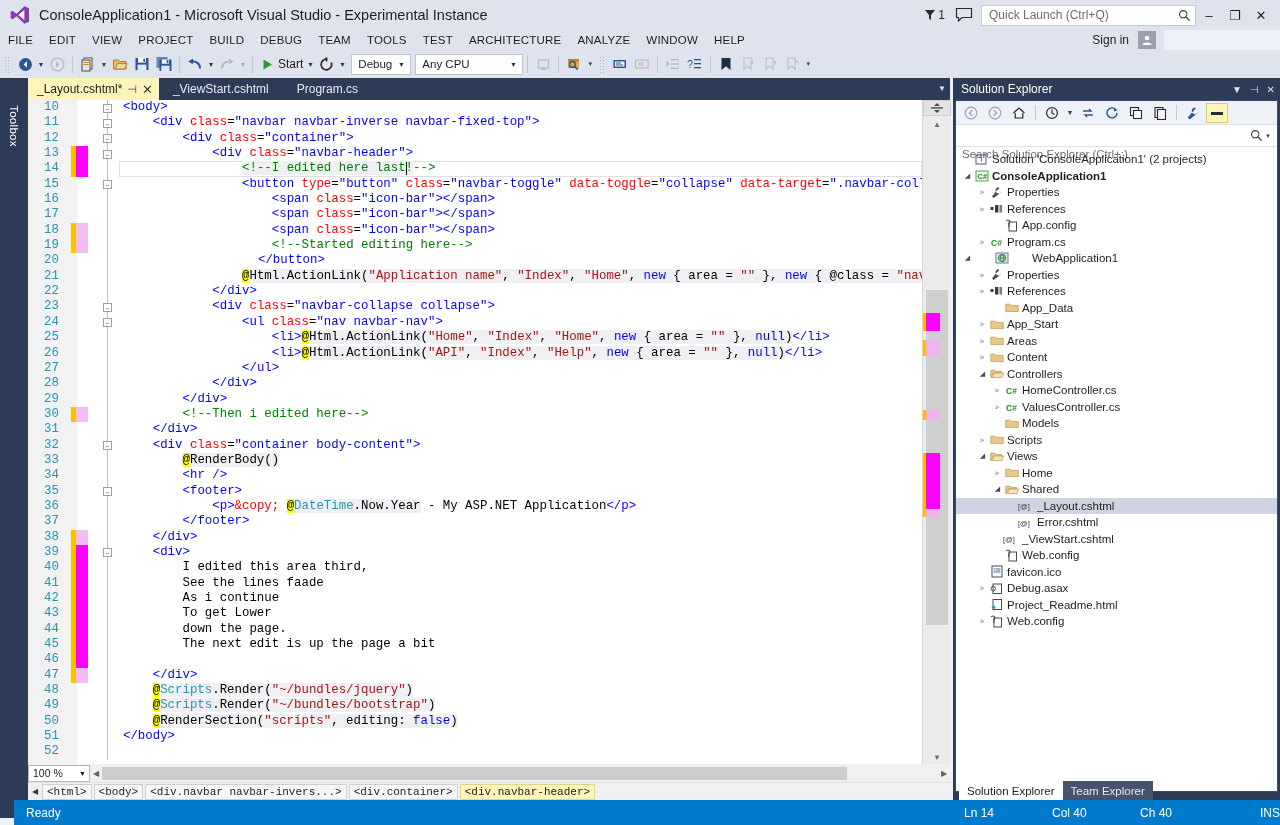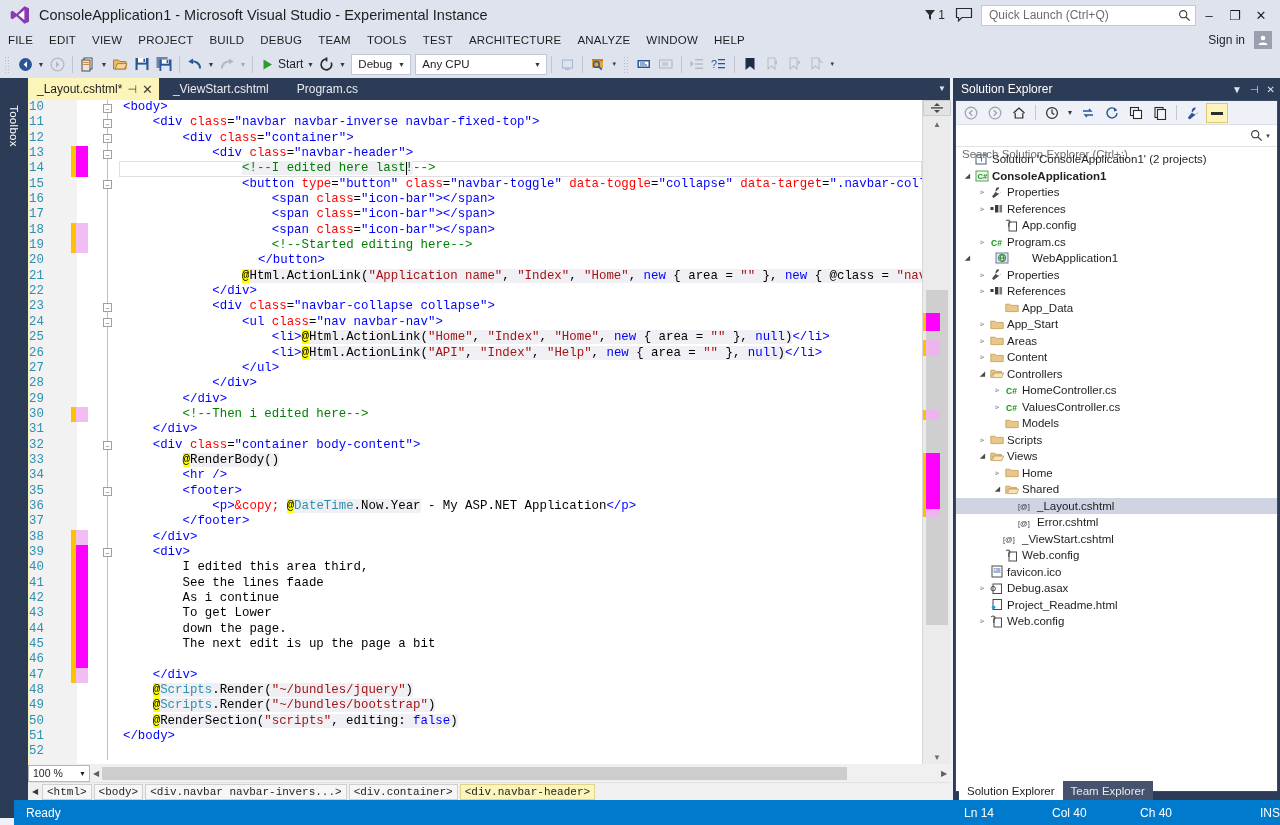--- a/index.html
+++ b/index.html
@@ -29,21 +29,21 @@
     display:flex; align-items:center; padding:0 4px 0 7px;
     font-size:12px; color:#6d6d6d;
   }
   .ql-text{ flex:1; }
   .ql-search{ width:13px;height:13px; }
   .wbtn{ width:26px;height:24px; display:flex;align-items:center;justify-content:center;
     color:#1e1e1e; font-size:13px; }
 
   
   .menubar{
-    position:absolute; left:0; top:30px; width:1280px; height:20px;
+    position:absolute; left:0; top:30px; width:1164px; height:20px;
     background:#dfe3ee; display:flex; align-items:center;
   }
   .menu-item{
     font-size:11.5px; color:#1e1e1e; padding:2px 8px; letter-spacing:.2px;
     white-space:nowrap; cursor:default;
   }
   .menubar .right{ margin-left:auto; display:flex; align-items:center; padding-right:8px; }
   .signin{ font-size:12px; color:#1e1e1e; margin-right:9px; }
   .acct{ width:18px;height:18px; background:#9aa0ae; display:flex;align-items:center;justify-content:center;}
 
@@ -102,22 +102,22 @@
     position:absolute; left:28px; top:100px; width:922px; height:664px;
     background:#ffffff; border-left:1px solid #fdf4ba;
   }
   .gutter-bg{ position:absolute; left:0; top:0; width:48px; height:100%; background:#f2f2f2; }
   .code-area{ position:absolute; left:0; top:0; width:895px; height:100%; overflow:hidden; }
   .line{
     position:relative; height:15.35px; font-family:"Liberation Mono", monospace;
     font-size:12.4px; line-height:15.35px; white-space:pre;
   }
   .lnum{
-    position:absolute; left:0; width:38px; text-align:left;
-    color:#2b91af; font-family:"Liberation Mono", monospace; font-size:12.4px;
+    position:absolute; left:0; width:38px; text-align:center;
+    color:#2b91af; font-family:"Liberation Mono", monospace; font-size:12.4px;padding-left:7px;
   }
   .chbar{ position:absolute; left:42px; width:5px; height:15.35px; }
   .chfade{ position:absolute; left:47px; width:12px; height:15.35px; }
   .fold{
     position:absolute; left:74px; top:3.5px; width:9px;height:9px;
     border:1px solid #a0a0a0; background:#fff; color:#555;
     font-size:8px; line-height:7px; text-align:center; font-family:"Liberation Mono",monospace;
   }
   .foldline{ position:absolute; left:78px; width:1px; top:0; height:15.35px; background:#bfbfbf;}
   .ctext{ position:absolute; left:94px; top:0; }
@@ -379,21 +379,21 @@
       <svg width="15" height="15" viewBox="0 0 15 15">
           <path d="M7.5 2.2 A5.3 5.3 0 1 0 12.3 5.5" fill="none" stroke="#2b2b2b" stroke-width="1.7"></path>
           <rect x="6.7" y="0.4" width="1.7" height="4" fill="#2b2b2b"></rect>
         </svg>
     </span>
     <span class="caret">▼</span>
     <div class="combo" style="width:60px">
       <span class="cval">Debug</span>
       <span class="carrow">▼</span>
     </div>
-    <div class="combo" style="width:132px">
+    <div class="combo" style="width:108px">
       <span class="cval">Any CPU</span>
       <span class="carrow">▼</span>
     </div>
     <span class="tsep"></span>
     <span class="tbtn dis">
       <svg width="15" height="15" viewBox="0 0 15 15">
           <rect x="2.5" y="3" width="10" height="8" fill="none" stroke="#4a6fa5" stroke-width="1.2"></rect>
           <rect x="5" y="11.5" width="5" height="1.4" fill="#4a6fa5"></rect>
         </svg>
     </span>

